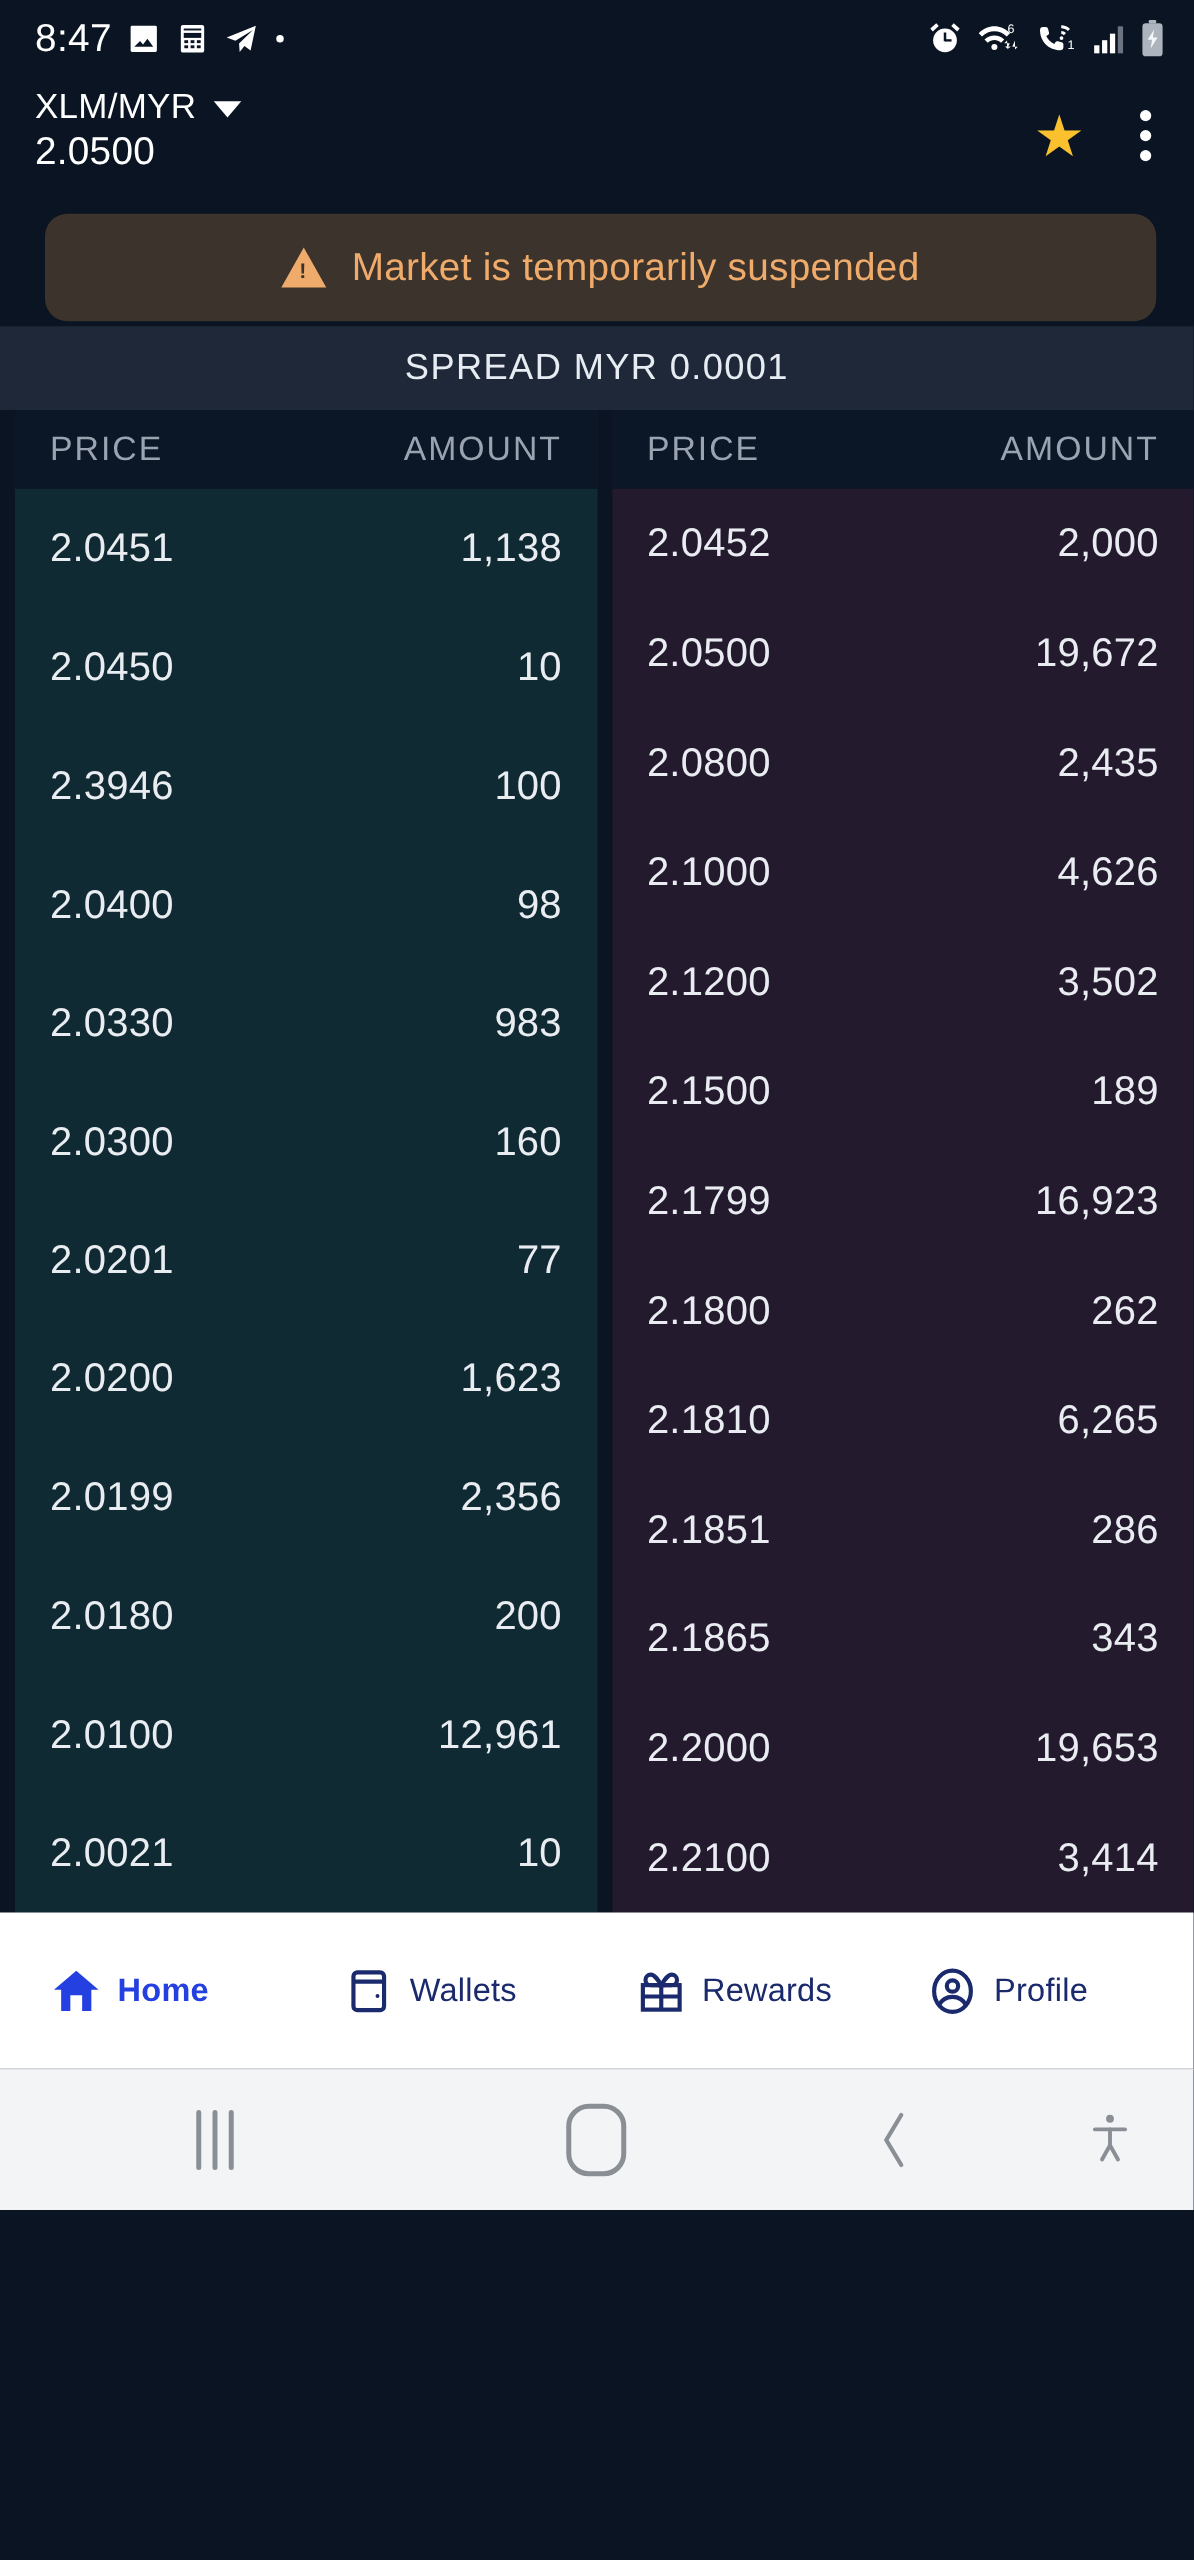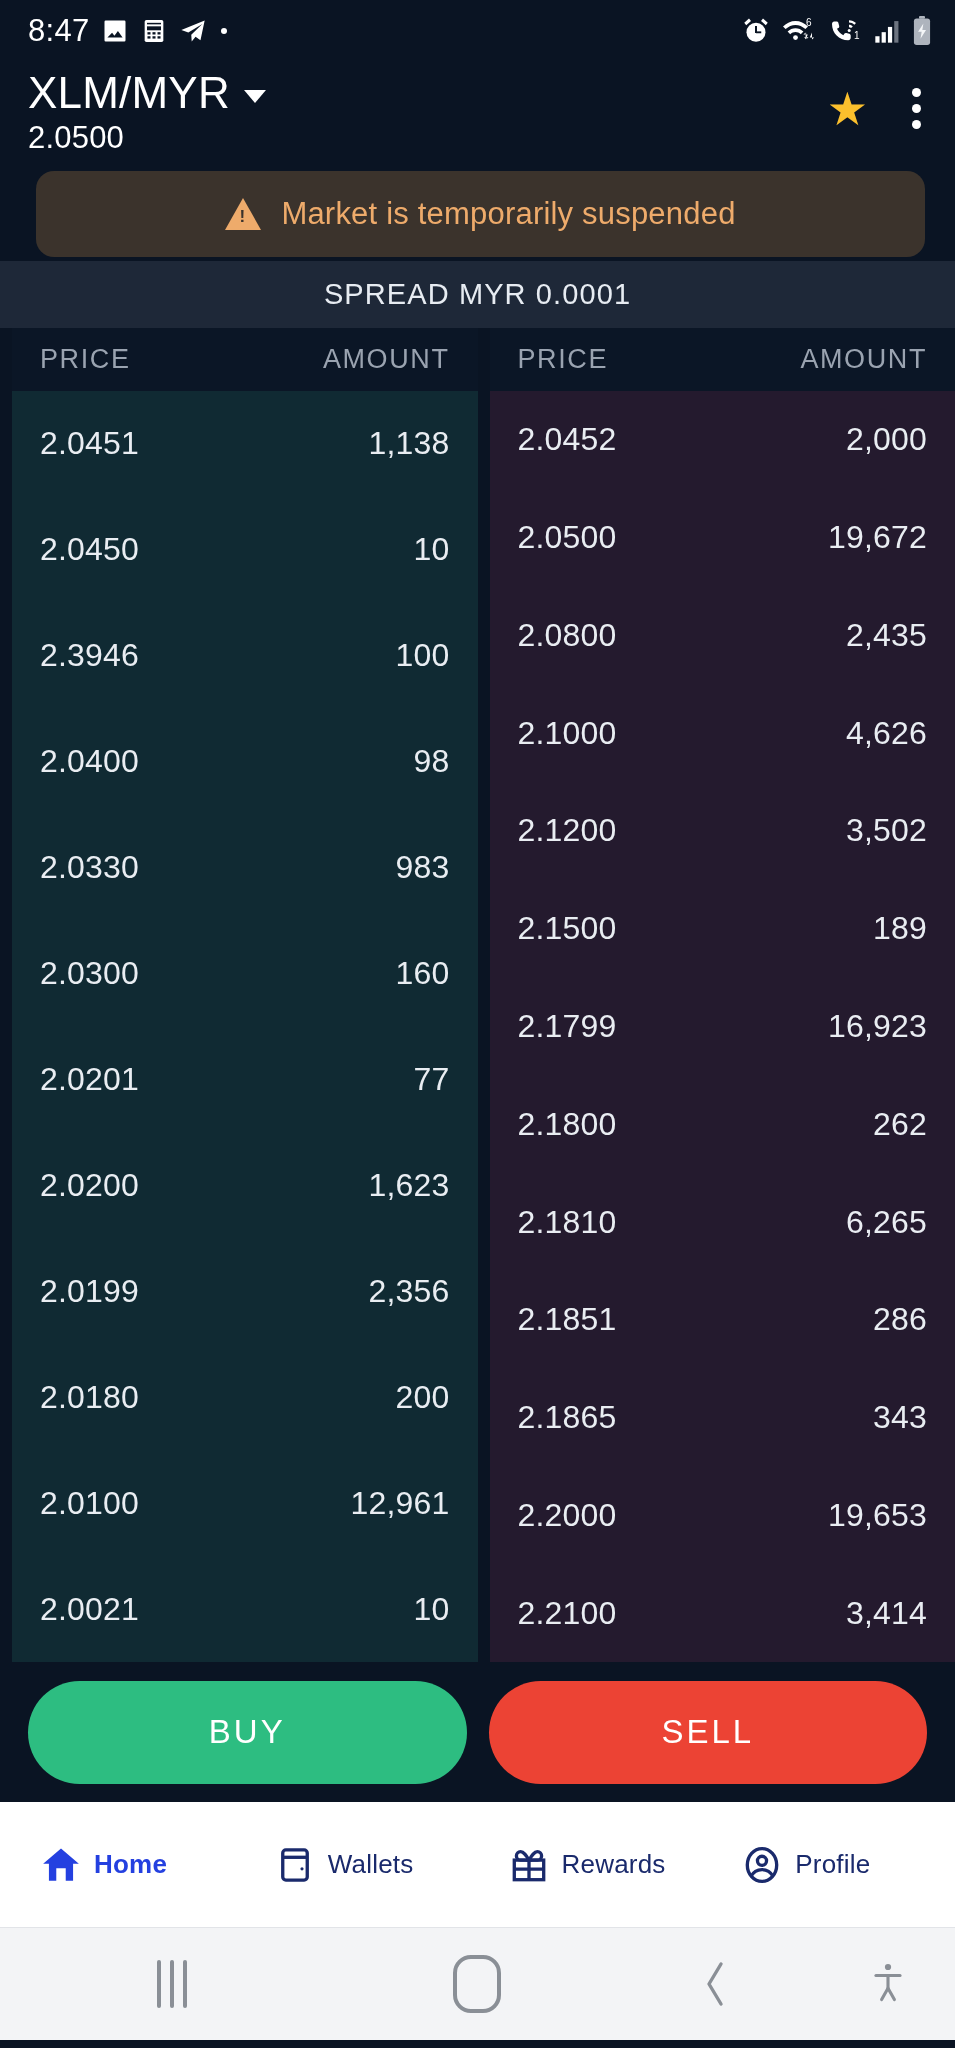--- a/index.html
+++ b/index.html
@@ -2,41 +2,41 @@
 <html><head>
 <meta charset="utf-8">
 <style>
   * { margin:0; padding:0; box-sizing:border-box; }
   html, body {
     width:955px; height:2048px;
     background:#0a1423;
     font-family:"Liberation Sans", sans-serif;
     overflow:hidden;
   }
-  .phone { width:955px; height:2040px; display:flex; flex-direction:column; background:#0a1423; }
+  .phone { width:955px; height:1768px; display:flex; flex-direction:column; background:#0a1423; }
 
   
   .statusbar {
     height:62px; flex:0 0 62px;
     display:flex; align-items:center; justify-content:space-between;
     padding:0 22px 0 28px; background:#0a1423; color:#ffffff;
   }
   .sb-left { display:flex; align-items:center; gap:11px; }
   .sb-time { font-size:31px; font-weight:400; letter-spacing:.3px; color:#fff; }
   .sb-right { display:flex; align-items:center; gap:10px; }
   .sb-ico { display:block; }
 
   
   .header {
     flex:0 0 105px; display:flex; align-items:flex-start; justify-content:space-between;
     padding:8px 24px 0 28px; background:#0a1423;
   }
   .hdr-left { display:flex; flex-direction:column; gap:4px; }
   .pair-row { display:flex; align-items:center; gap:14px; }
-  .pair-name { font-size:44px; font-weight:400; color:#ffffff; letter-spacing:.2px; line-height:1.05; }
+  .pair-name { font-size:28px; font-weight:400; color:#ffffff; letter-spacing:.2px; line-height:1.05; }
   .caret { width:0; height:0; border-left:11px solid transparent; border-right:11px solid transparent;
            border-top:13px solid #ffffff; margin-top:6px; }
   .pair-price { font-size:31px; font-weight:400; color:#ffffff; letter-spacing:.2px; }
   .hdr-right { display:flex; align-items:center; gap:34px; padding-top:14px; }
   .star-btn { font-size:46px; line-height:1; color:#fbc02d; }
   .kebab { display:flex; flex-direction:column; gap:7px; padding:4px 10px; }
   .kebab i { display:block; width:9px; height:9px; border-radius:50%; background:#ffffff; }
 
   
   .banner-wrap { flex:0 0 94px; padding:4px 30px 0 36px; background:#0a1423; }
@@ -328,24 +328,20 @@
             <span class="v-amount">19,653</span>
           </div>
           <div class="row">
             <span class="v-price">2.2100</span>
             <span class="v-amount">3,414</span>
           </div>
         </div>
     </div>
   </div>
 
-  <div class="actions">
-    <button class="act-btn buy">BUY</button>
-    <button class="act-btn sell">SELL</button>
-  </div>
 
   <div class="bottomnav">
     <div class="nav-item active">
       <svg width="46" height="42" viewBox="0 0 24 24" fill="#2440e0">
         <path d="M12 2.6L1.8 11.3h3.3V21h4.2v-7.2h5.4V21h4.2v-9.7h3.3z"></path>
       </svg>
       <span class="nav-label">Home</span>
     </div>
     <div class="nav-item">
       <svg width="46" height="42" viewBox="0 0 24 24" fill="none" stroke="#1a2a6c" stroke-width="1.9">

